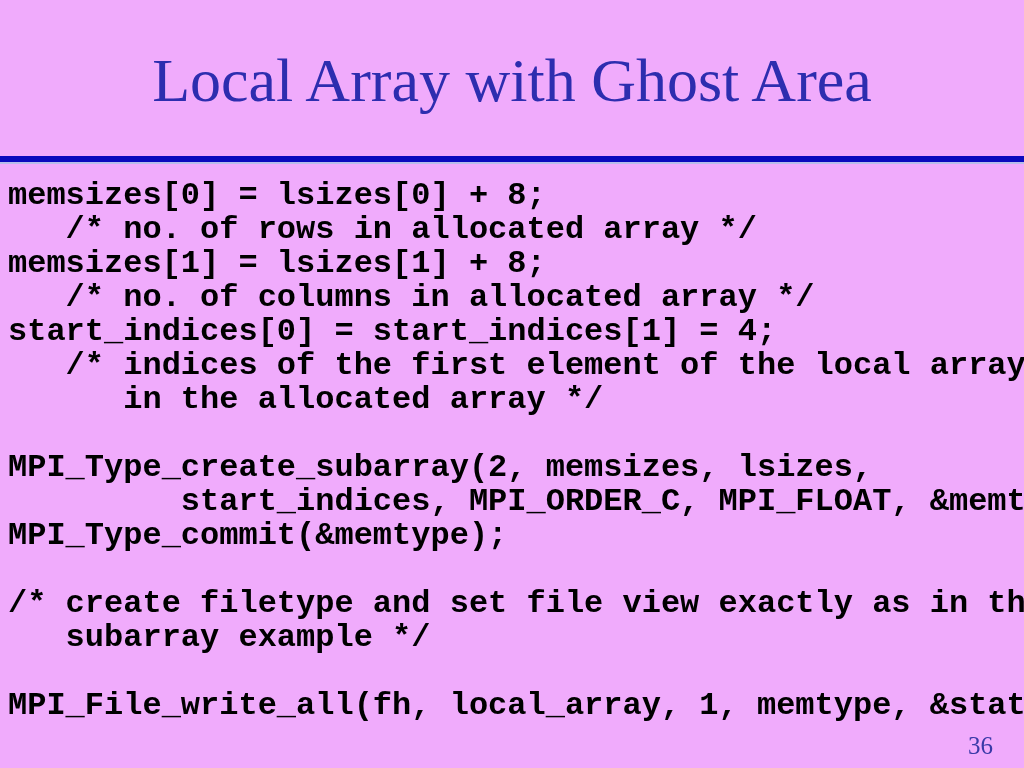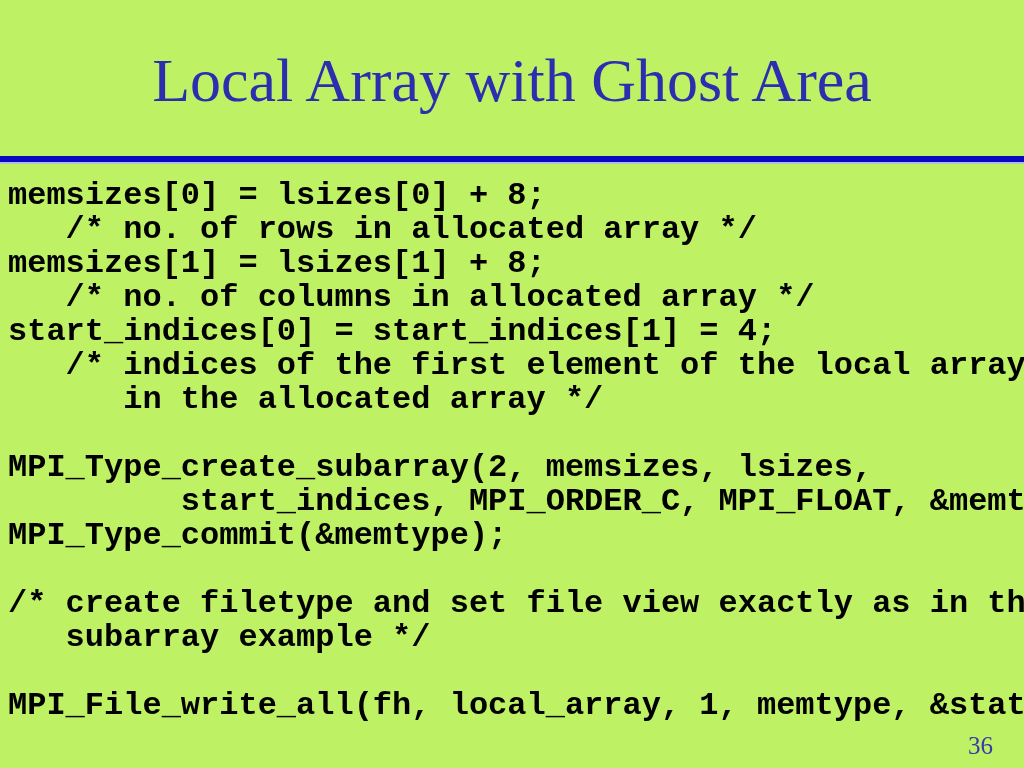--- a/index.html
+++ b/index.html
@@ -55,21 +55,21 @@
     bottom: 10px;
     font-family: "Liberation Serif", serif;
     font-size: 25px;
     line-height: 25px;
     margin-left: 37px;
   }
 </style>
 </head>
 <body>
 
-<div class="slide" style="background: #bef264;">
+<div class="slide" style="background: #f0abfc;">
 
   <h1 class="title" style="color: rgb(45, 45, 175);">Local Array with Ghost Area</h1>
 
   <div class="divider" style="background: rgb(10, 10, 190); border-bottom-color: rgb(183, 189, 234);"></div>
 
   <pre class="code" style="color: rgb(0, 0, 0);">memsizes[0] = lsizes[0] + 8;
    /* no. of rows in allocated array */
 memsizes[1] = lsizes[1] + 8;
    /* no. of columns in allocated array */
 start_indices[0] = start_indices[1] = 4;

